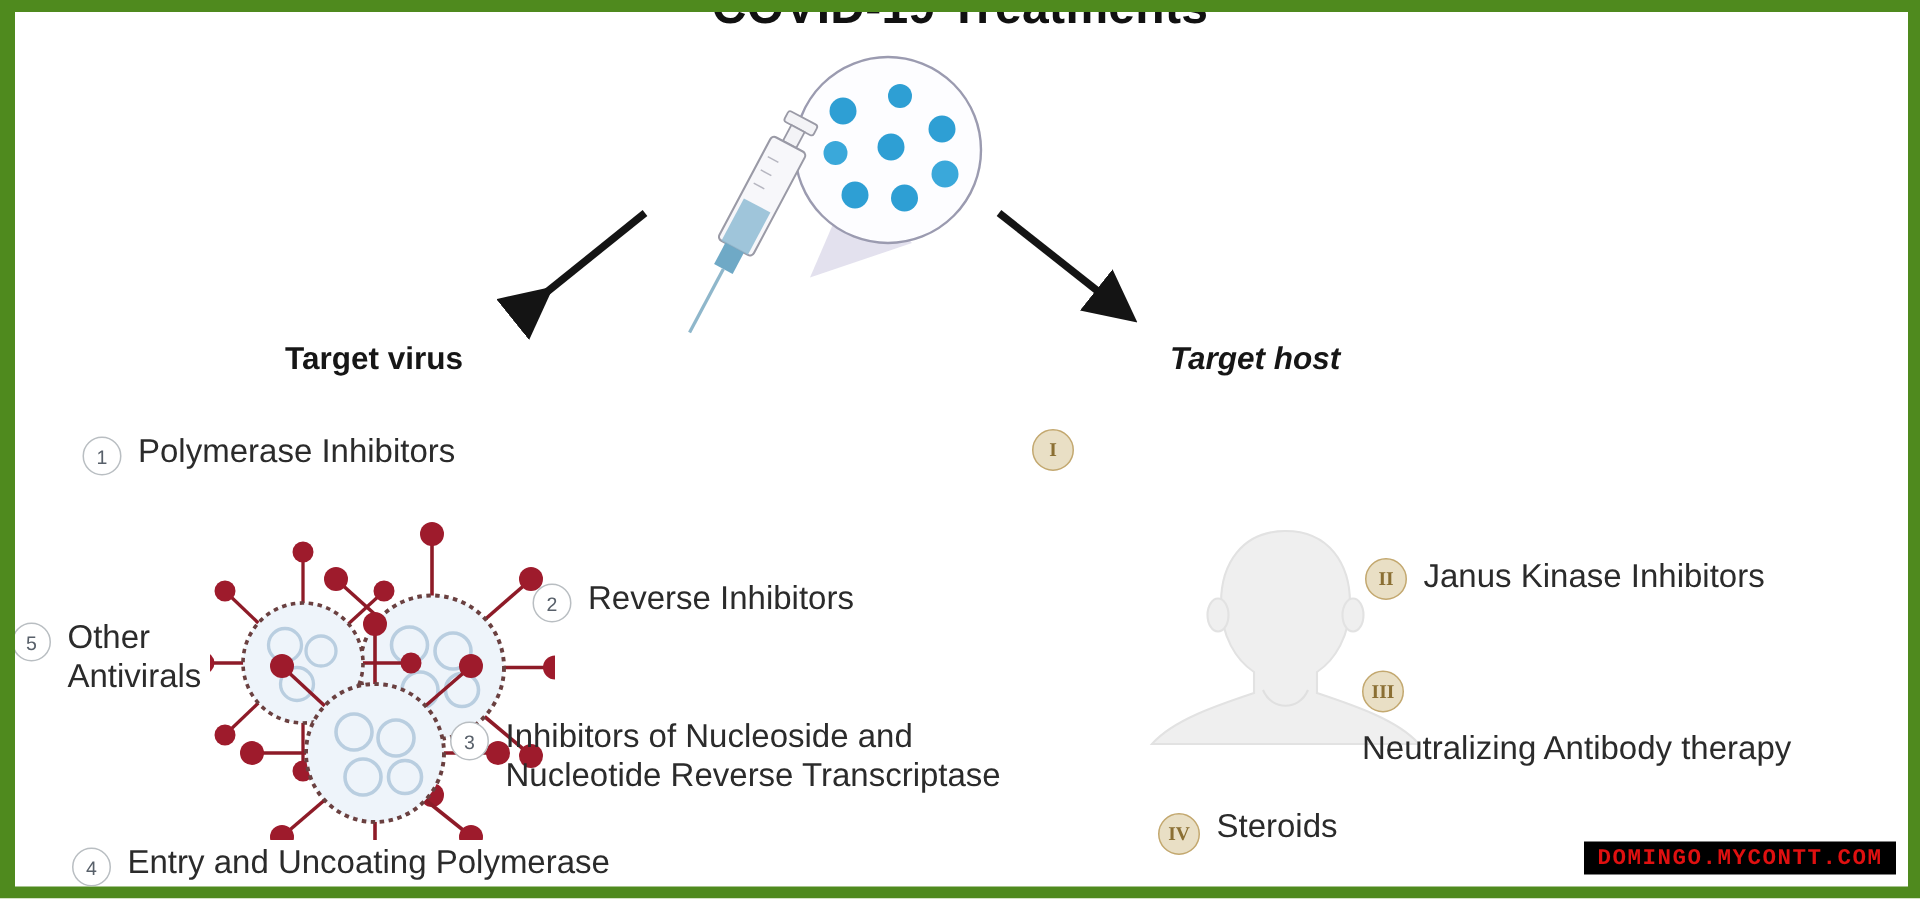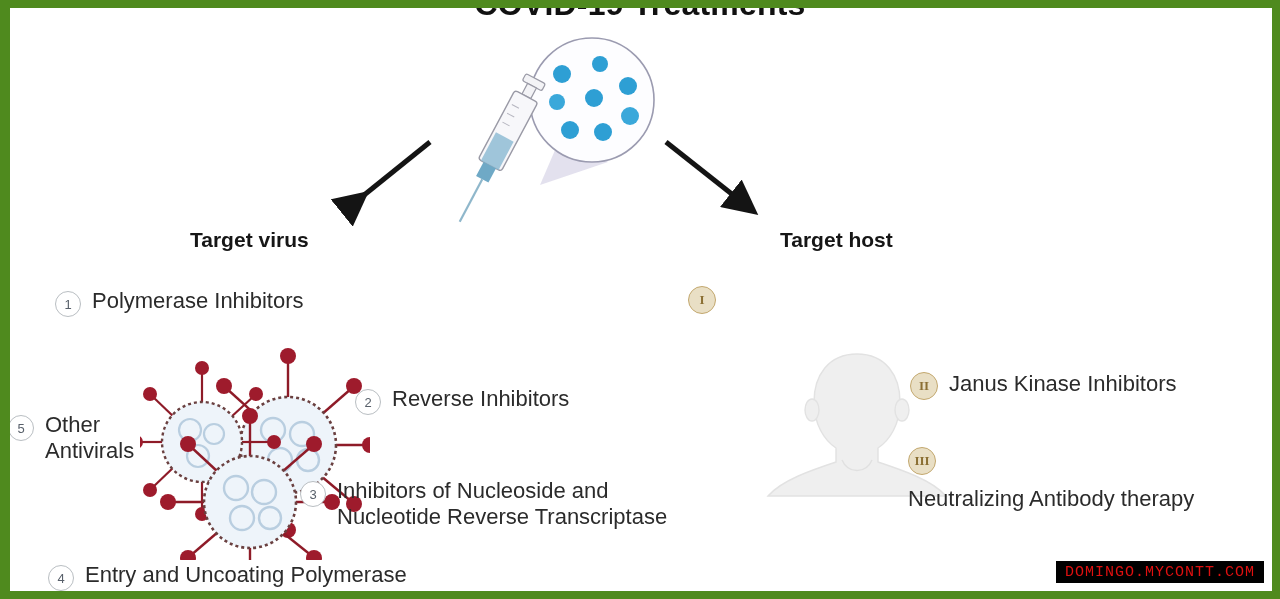--- a/index.html
+++ b/index.html
@@ -31,21 +31,21 @@
     letter-spacing:0.2px;
     font-family:"Liberation Sans", sans-serif;
   }
 
   
   .branch-head{
     font-size:21px;font-weight:bold;color:#161616;
     white-space:nowrap;
   }
   #head-virus{left:190px;top:228px;}
-  #head-host{left:780px;top:228px;}
+  #head-host{left:780px;top:228px;font-style:italic;}
 
   
   .item{display:flex;align-items:flex-start;gap:11px;}
   .num-badge{
     flex:0 0 auto;
     width:26px;height:26px;border-radius:50%;
     border:1.3px solid #b9bec2;background:#ffffff;
     color:#58606a;font-size:13px;
     display:flex;align-items:center;justify-content:center;
     box-sizing:border-box;
@@ -78,21 +78,21 @@
   #it-I{left:688px;top:282px;}
   #it-II{left:910px;top:368px;align-items:center;}
   #it-III{left:908px;top:443px;flex-direction:column;}
   #it-IV{left:772px;top:538px;}
 
   
   #watermark{
     right:8px;bottom:8px;
     background:#000000;color:#e01010;
     font-family:"Liberation Mono", monospace;
-    font-size:15px;font-weight:normal;letter-spacing:1px;
+    font-size:15px;font-weight:bold;letter-spacing:1px;
     padding:4px 9px 3px 9px;
     line-height:1;
   }
   svg{display:block;}
 </style>
 </head>
 <body>
 
 <div id="frame">
  <div id="canvas">
@@ -288,18 +288,22 @@
   <div class="abs item" id="it-II">
     <span class="rom-badge">II</span>
     <span class="item-text">Janus Kinase Inhibitors</span>
   </div>
 
   <div class="abs item" id="it-III">
     <span class="rom-badge">III</span>
     <span class="item-text">Neutralizing Antibody therapy</span>
   </div>
 
+  <div class="abs item" id="it-IV">
+    <span class="rom-badge">IV</span>
+    <span class="item-text">Steroids</span>
+  </div>
 
  </div>
 
  <div class="abs" id="watermark">DOMINGO.MYCONTT.COM</div>
 
 </div>
 
 </body></html>

